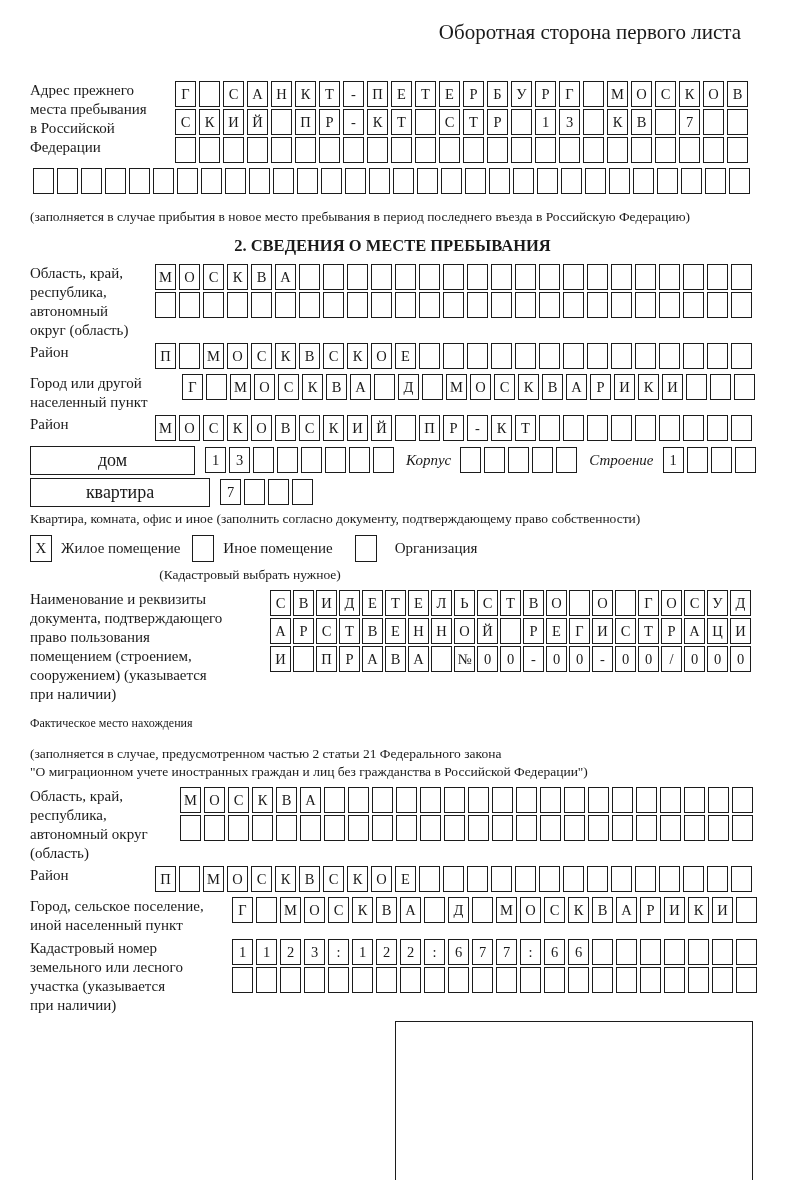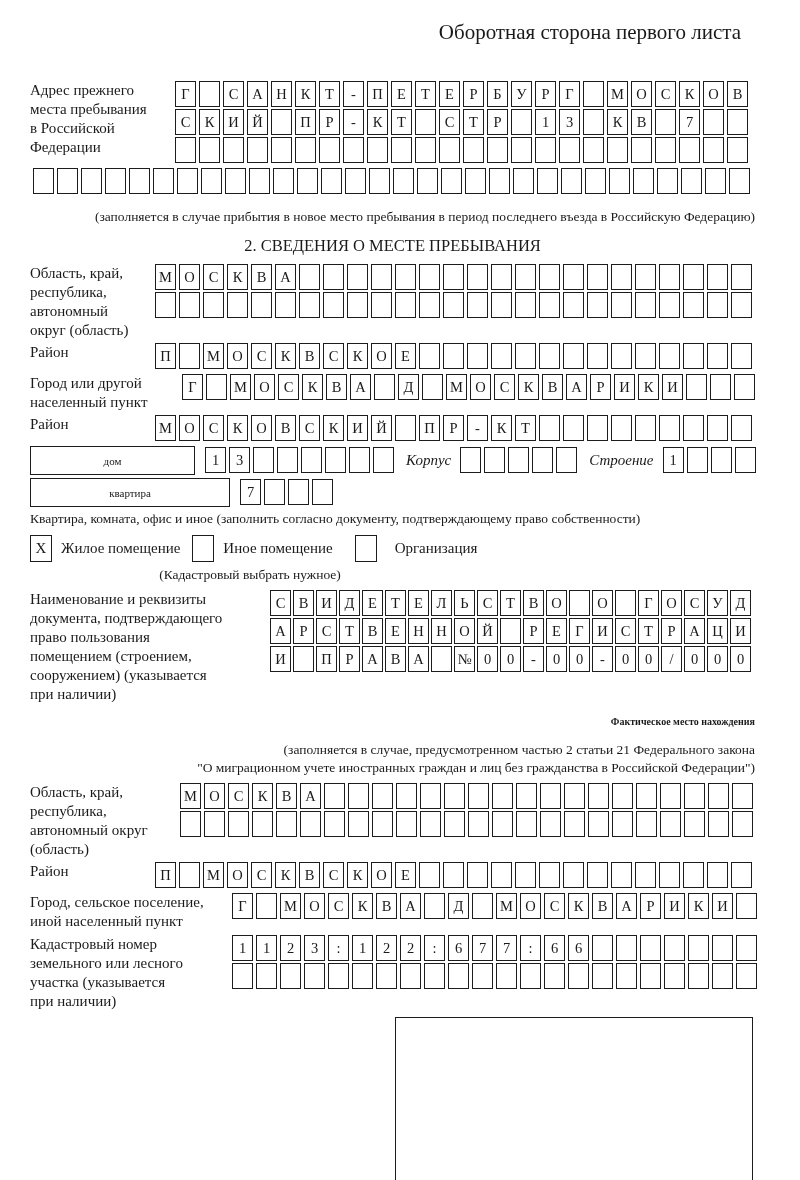--- a/index.html
+++ b/index.html
@@ -9,25 +9,25 @@
   .top-title{text-align:right;font-size:21px;padding-right:14px;margin-bottom:36px;}
   .frow{display:flex;align-items:flex-start;margin-bottom:3px;}
   .flabel{font-size:15px;line-height:19px;white-space:pre-line;flex:none;}
   .rows{flex:none;}
   .boxrow{display:flex;margin-bottom:2px;}
   .cbox{box-sizing:border-box;flex:none;width:21px;height:26px;border:1.6px solid #1c1c1c;
         margin-right:3px;display:flex;align-items:center;justify-content:center;
         font-size:14.5px;line-height:1;}
   .boxrow.tight .cbox{margin-right:2px;}
   .note{font-size:13.5px;line-height:18px;}
-  .center{text-align:right;margin-top:14px;}
-  .heading{text-align:center;font-weight:normal;font-size:16.5px;margin:10px 0 8px 0;}
-  .subheading{text-align:right;font-weight:bold;font-size:10px;margin:12px 0 8px 0;}
+  .center{text-align:left;margin-top:14px;}
+  .heading{text-align:center;font-weight:bold;font-size:16.5px;margin:10px 0 8px 0;}
+  .subheading{text-align:left;font-weight:normal;font-size:12px;margin:12px 0 8px 0;}
   .widebox{box-sizing:border-box;flex:none;height:29px;border:1.6px solid #1c1c1c;
-           display:flex;align-items:center;justify-content:center;font-size:11px;}
+           display:flex;align-items:center;justify-content:center;font-size:18px;}
   .inline-label{font-size:15px;line-height:29px;padding:0 9px;flex:none;font-style:italic;}
   .checkbox{box-sizing:border-box;flex:none;width:22px;height:27px;border:1.6px solid #1c1c1c;
             display:flex;align-items:center;justify-content:center;font-size:15px;margin-top:1px;}
   .opt-label{font-size:15px;line-height:29px;flex:none;}
   .choose-note{margin-left:90px;width:260px;text-align:center;margin-top:1px;margin-bottom:6px;}
   .mark-box{box-sizing:border-box;margin-left:365px;width:358px;height:177px;
             border:1.9px solid #1c1c1c;margin-top:6px;}
   .mb6{margin-bottom:6px;}
   .mt4{margin-top:4px;}
 </style>
@@ -339,21 +339,21 @@
     <div class="inline-label">Строение</div>
     <div class="boxrow" style="margin-top:1px">
         <div class="cbox">1</div>
         <div class="cbox"></div>
         <div class="cbox"></div>
         <div class="cbox"></div>
       </div>
   </div>
 
   <div class="frow">
-    <div class="widebox" style="width:200px">квартира</div>
+    <div class="widebox" style="width:180px">квартира</div>
     <div class="boxrow" style="margin-left:10px;margin-top:1px">
         <div class="cbox">7</div>
         <div class="cbox"></div>
         <div class="cbox"></div>
         <div class="cbox"></div>
       </div>
   </div>
   <div class="note mb6">Квартира, комната, офис и иное (заполнить согласно документу, подтверждающему право собственности)</div>
 
   <div class="frow">

